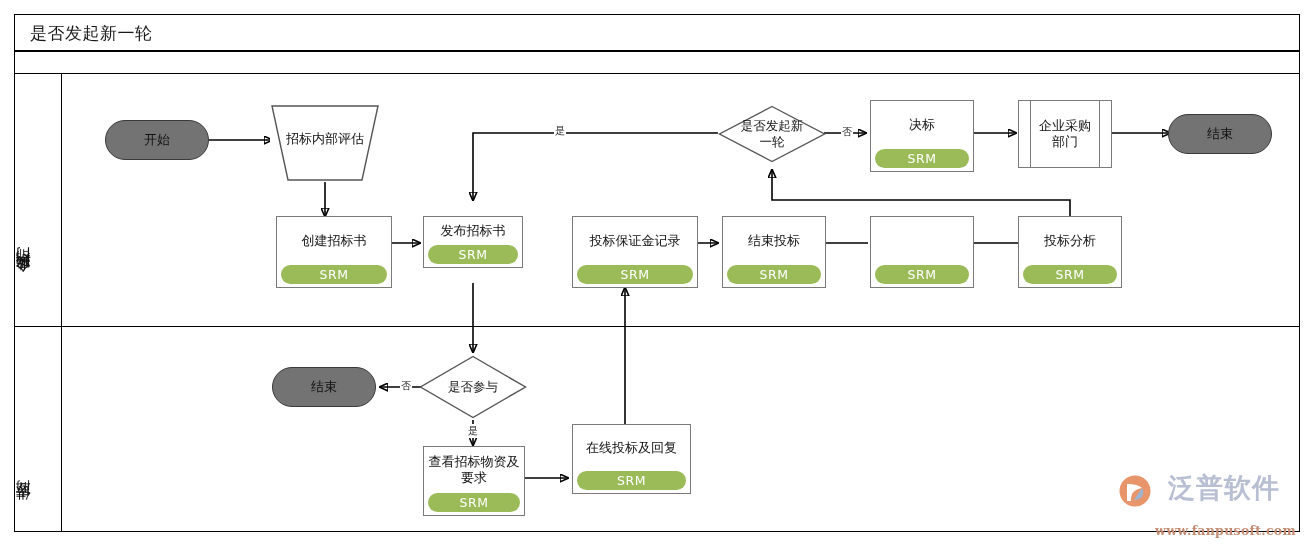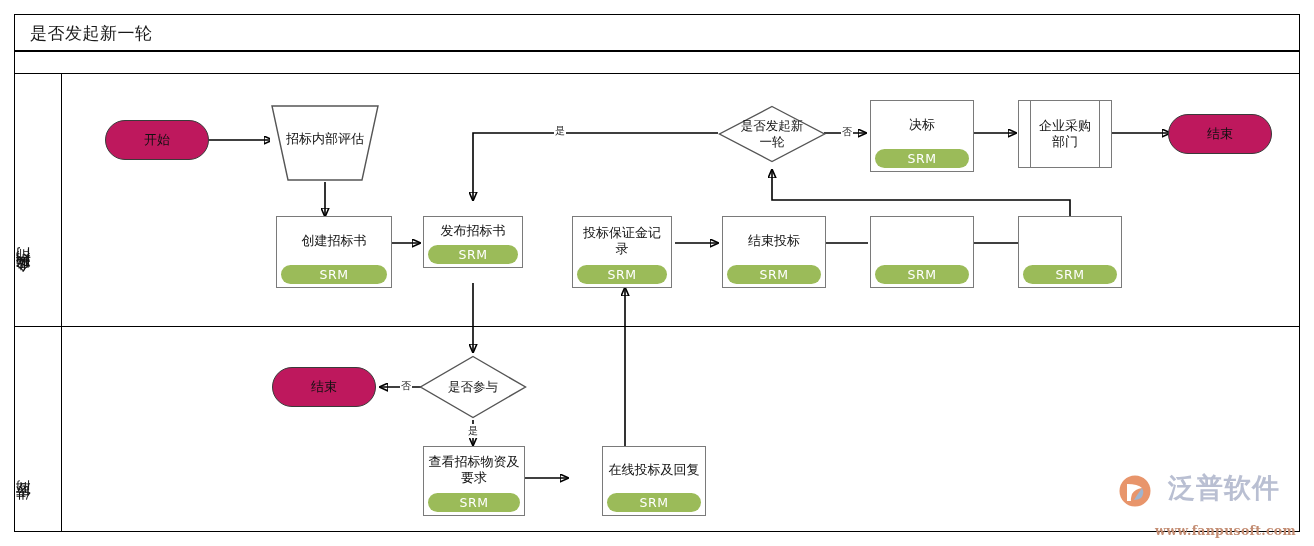--- a/index.html
+++ b/index.html
@@ -26,21 +26,21 @@
   #wires line,#wires path,#wires polyline{stroke:#000;stroke-width:1.6px;fill:none;}
 
   
   .node{position:absolute;box-sizing:border-box;}
   .proc{border:1px solid #7a7a7a;background:#fff;}
   .proc .cap{position:absolute;left:0;right:0;top:0;bottom:22px;display:flex;align-items:center;
              justify-content:center;text-align:center;font-size:13px;color:#111;line-height:1.25;padding:0 4px;}
   .srm{position:absolute;left:4px;right:4px;bottom:3px;height:19px;border-radius:10px;background:#9BBB59;
        color:#fff;font-size:12.5px;display:flex;align-items:center;justify-content:center;letter-spacing:.5px;}
 
-  .term{border:1px solid #3a3a3a;border-radius:24px;background:#be185d;display:flex;align-items:center;
+  .term{border:1px solid #3a3a3a;border-radius:24px;background:#737373;display:flex;align-items:center;
         justify-content:center;font-size:13px;color:#111;}
 
   .trapz{background:#fff;}
   .trapz .tz-shape{position:absolute;inset:0;}
   .trapz .tz-text{position:absolute;inset:0;display:flex;align-items:center;justify-content:center;
                   text-align:center;font-size:13px;color:#111;line-height:1.25;padding-bottom:8px;}
 
   .diamond{background:transparent;}
   .diamond .dm-shape{position:absolute;inset:0;}
   .diamond .dm-text{position:absolute;inset:0;display:flex;align-items:center;justify-content:center;
@@ -138,35 +138,36 @@
   <div class="node proc" style="left:276px;top:216px;width:116px;height:72px;">
     <div class="cap">创建招标书</div>
     <div class="srm">SRM</div>
   </div>
 
   <div class="node proc" style="left:423px;top:216px;width:100px;height:52px;">
     <div class="cap">发布招标书</div>
     <div class="srm">SRM</div>
   </div>
 
-  <div class="node proc" style="left:572px;top:216px;width:100px;height:72px;">
+  <div class="node proc" style="left:572px;top:216px;width:126px;height:72px;">
     <div class="cap">投标保证金记录</div>
     <div class="srm">SRM</div>
   </div>
 
   <div class="node proc" style="left:722px;top:216px;width:104px;height:72px;">
     <div class="cap">结束投标</div>
     <div class="srm">SRM</div>
   </div>
 
   <div class="node proc" style="left:870px;top:216px;width:104px;height:72px;">
     <div class="srm">SRM</div>
   </div>
 
   <div class="node proc" style="left:1018px;top:216px;width:104px;height:72px;">
+    <div class="cap">投标分析</div>
     <div class="srm">SRM</div>
   </div>
 
   <div class="node diamond" style="left:718px;top:105px;width:108px;height:58px;">
     <svg class="dm-shape" viewBox="0 0 108 58" preserveAspectRatio="none">
       <polygon points="54,1.5 106.5,29 54,56.5 1.5,29" fill="#fff" stroke="#555" stroke-width="1.4"></polygon>
     </svg>
     <div class="dm-text" style="width:74px;left:17px;">是否发起新一轮</div>
   </div>
 
@@ -194,21 +195,21 @@
 
   <div class="node term" style="left:272px;top:367px;width:104px;height:40px;">
     <span>结束</span>
   </div>
 
   <div class="node proc" style="left:423px;top:446px;width:102px;height:70px;">
     <div class="cap">查看招标物资及要求</div>
     <div class="srm">SRM</div>
   </div>
 
-  <div class="node proc" style="left:572px;top:446px;width:104px;height:70px;margin-left:30px;">
+  <div class="node proc" style="left:572px;top:424px;width:119px;height:70px;">
     <div class="cap">在线投标及回复</div>
     <div class="srm">SRM</div>
   </div>
 
   <div class="wm">
     <div class="wm-row">
       <svg class="wm-logo" viewBox="0 0 34 34">
         <circle cx="17" cy="17" r="15.5" fill="#e8956b"></circle>
         <path d="M9 10 Q20 10 24 14 Q17 15 14 20 Q12.5 25 13 27 L9 27 z" fill="#ffffff"></path>
         <path d="M24 14 Q27 19 23 24 Q20 26 16 26 Q19 21 24 14 z" fill="#9fb4cf"></path>

